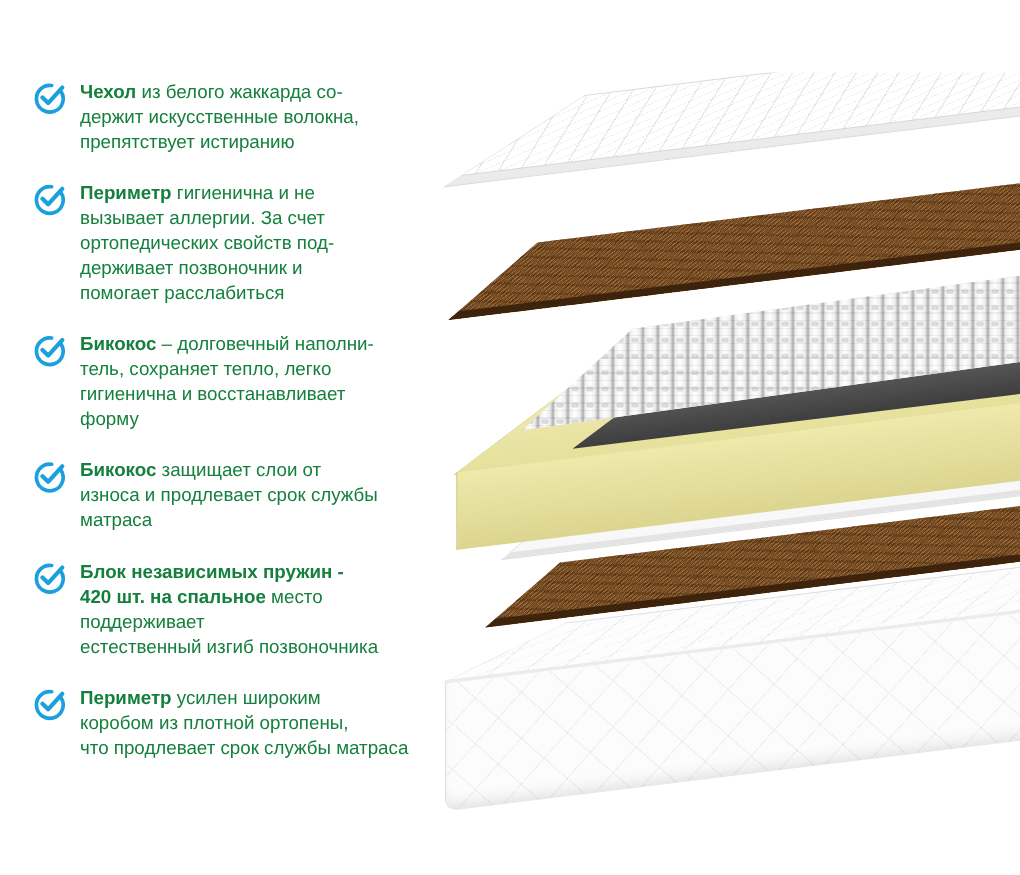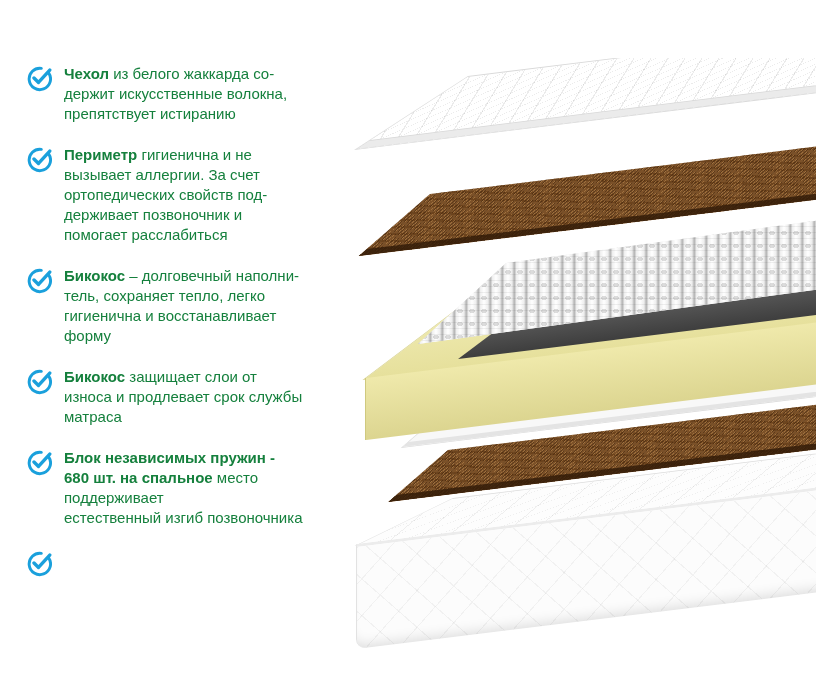--- a/index.html
+++ b/index.html
@@ -162,30 +162,33 @@
 износа и продлевает срок службы
 матраса</span></div>
   </div>
 
   <div class="feature">
     <svg class="check-icon" viewBox="0 0 24 24">
       <path d="M21 7 A 9.5 9.5 0 1 1 14.5 3" fill="none" stroke="#1aa0dc" stroke-width="2.6" stroke-linecap="round"></path>
       <path d="M8 11.5 L12 15.5 L22 4.5" fill="none" stroke="#1aa0dc" stroke-width="3" stroke-linecap="round" stroke-linejoin="round"></path>
     </svg>
     <div class="feature-text"><span class="b">Блок независимых пружин -
-680 шт. на спальное</span><span> место
+420 шт. на спальное</span><span> место
 поддерживает
 естественный изгиб позвоночника</span></div>
   </div>
 
   <div class="feature">
     <svg class="check-icon" viewBox="0 0 24 24">
       <path d="M21 7 A 9.5 9.5 0 1 1 14.5 3" fill="none" stroke="#1aa0dc" stroke-width="2.6" stroke-linecap="round"></path>
       <path d="M8 11.5 L12 15.5 L22 4.5" fill="none" stroke="#1aa0dc" stroke-width="3" stroke-linecap="round" stroke-linejoin="round"></path>
     </svg>
+    <div class="feature-text"><span class="b">Периметр</span><span> усилен широким
+коробом из плотной ортопены,
+что продлевает срок службы матраса</span></div>
   </div>
 
 </div>
 
 <div class="mattress">
   <div class="layer quilt-small" id="layer-cover"></div>
   <div class="layer coir" id="layer-coir1"></div>
   <div class="layer" id="foam-top">
     <div id="foam-interior"></div>
   </div>

